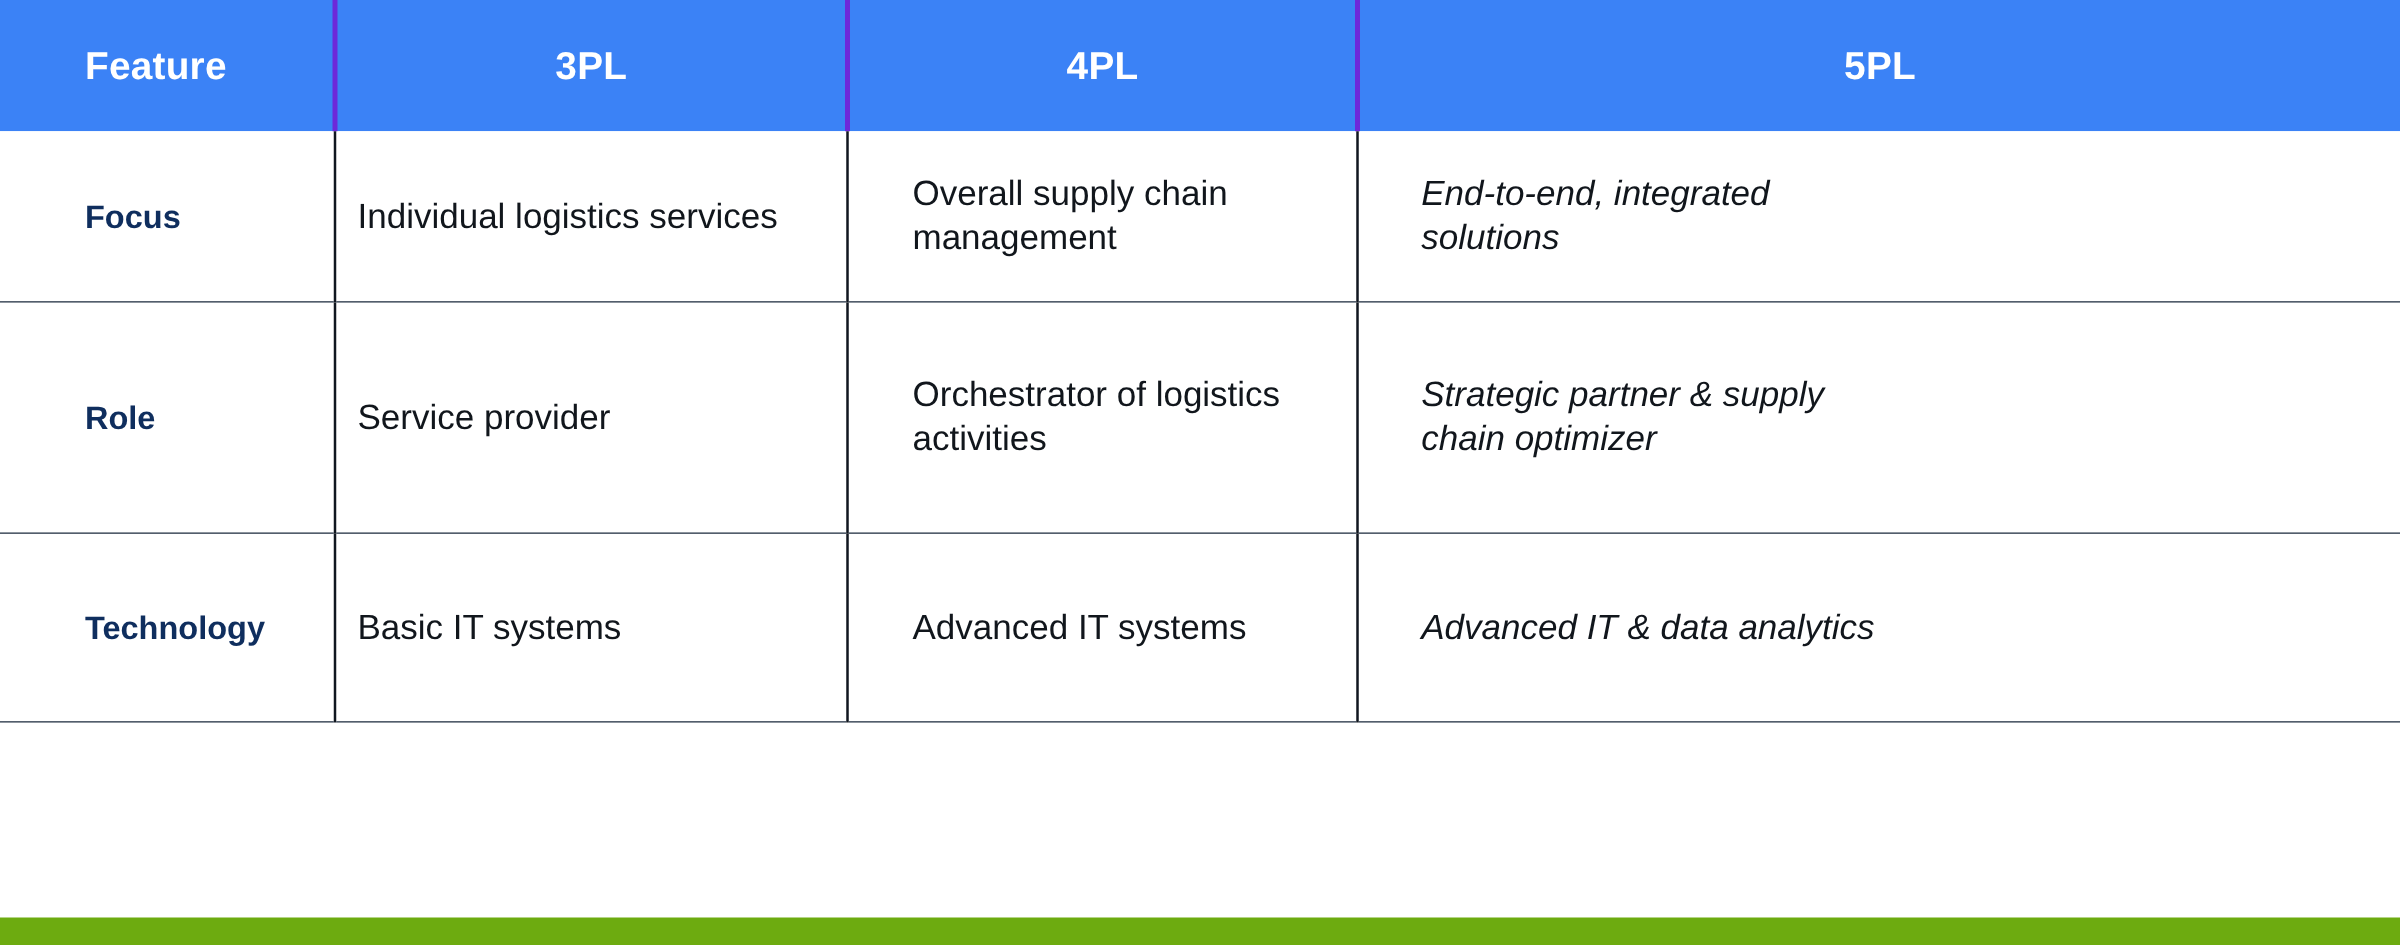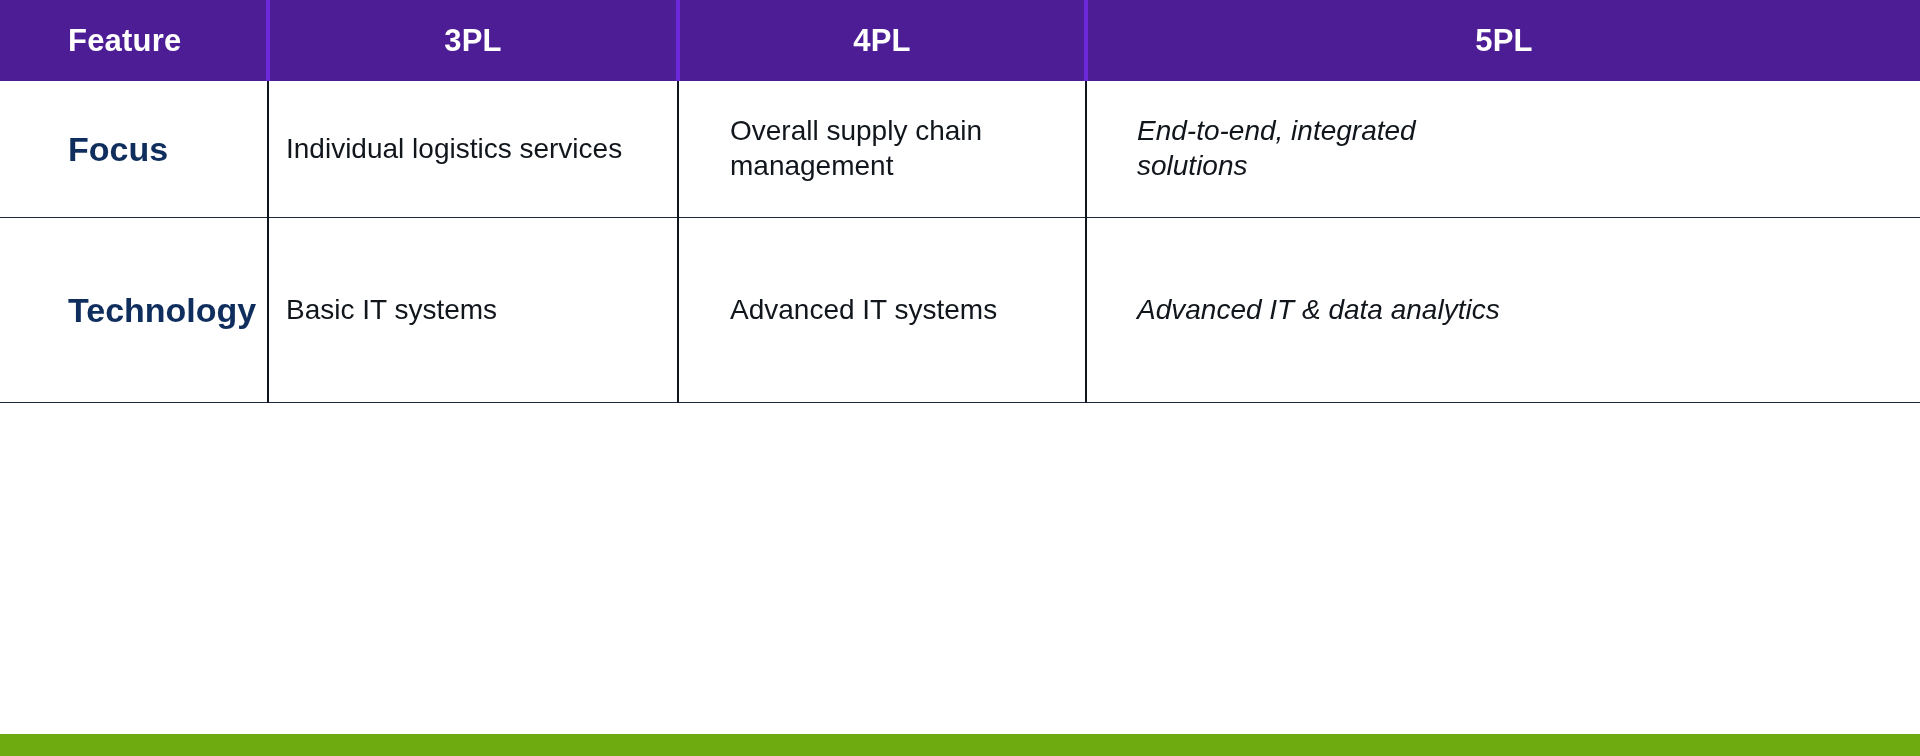--- a/index.html
+++ b/index.html
@@ -33,28 +33,28 @@
     table-layout: fixed;
   }
 
   .comparison-table col.c-feature { width: 268px; }
   .comparison-table col.c-3pl     { width: 410px; }
   .comparison-table col.c-4pl     { width: 408px; }
   .comparison-table col.c-5pl     { width: 834px; }
 
   
   .comparison-table thead th {
-    background: #4c1d95;
+    background: #3b82f6;
     color: #ffffff;
     font-size: 31px;
     font-weight: bold;
     text-align: center;
     vertical-align: middle;
     height: 81px;
-    padding: 0;
+    padding: 12px;
     border: none;
     letter-spacing: 0.2px;
   }
   .comparison-table thead th.th-feature {
     text-align: left;
     padding-left: 68px;
   }
   .comparison-table thead th + th {
     border-left: 4px solid #6d28d9;
   }
@@ -69,21 +69,21 @@
     height: 173px;
   }
   .comparison-table tbody tr:first-child td { height: 136px; }
   .comparison-table tbody tr:nth-child(2) td { height: 184px; }
   .comparison-table tbody tr:nth-child(3) td { height: 150px; }
 
   .comparison-table tbody td:last-child { border-right: none; }
 
   .comparison-table tbody td.feature-cell {
     color: #0f2e5e;
-    font-size: 34px;
+    font-size: 26px;
     font-weight: bold;
     padding-left: 68px;
   }
 
   .comparison-table tbody td.value-cell {
     color: #11161c;
     font-size: 28px;
     font-weight: normal;
     line-height: 1.24;
     padding-left: 34px;
@@ -149,20 +149,32 @@
           <span class="cell-text">Individual logistics services</span>
         </td>
         <td class="value-cell col-4pl">
           <span class="cell-text">Overall supply chain management</span>
         </td>
         <td class="value-cell col-5pl">
           <span class="cell-text">End-to-end, integrated solutions</span>
         </td>
       </tr>
 
+      <tr>
+        <td class="feature-cell">Role</td>
+        <td class="value-cell col-3pl">
+          <span class="cell-text">Service provider</span>
+        </td>
+        <td class="value-cell col-4pl">
+          <span class="cell-text">Orchestrator of logistics activities</span>
+        </td>
+        <td class="value-cell col-5pl">
+          <span class="cell-text">Strategic partner &amp; supply chain optimizer</span>
+        </td>
+      </tr>
 
       <tr>
         <td class="feature-cell">Technology</td>
         <td class="value-cell col-3pl">
           <span class="cell-text">Basic IT systems</span>
         </td>
         <td class="value-cell col-4pl">
           <span class="cell-text">Advanced IT systems</span>
         </td>
         <td class="value-cell col-5pl">

